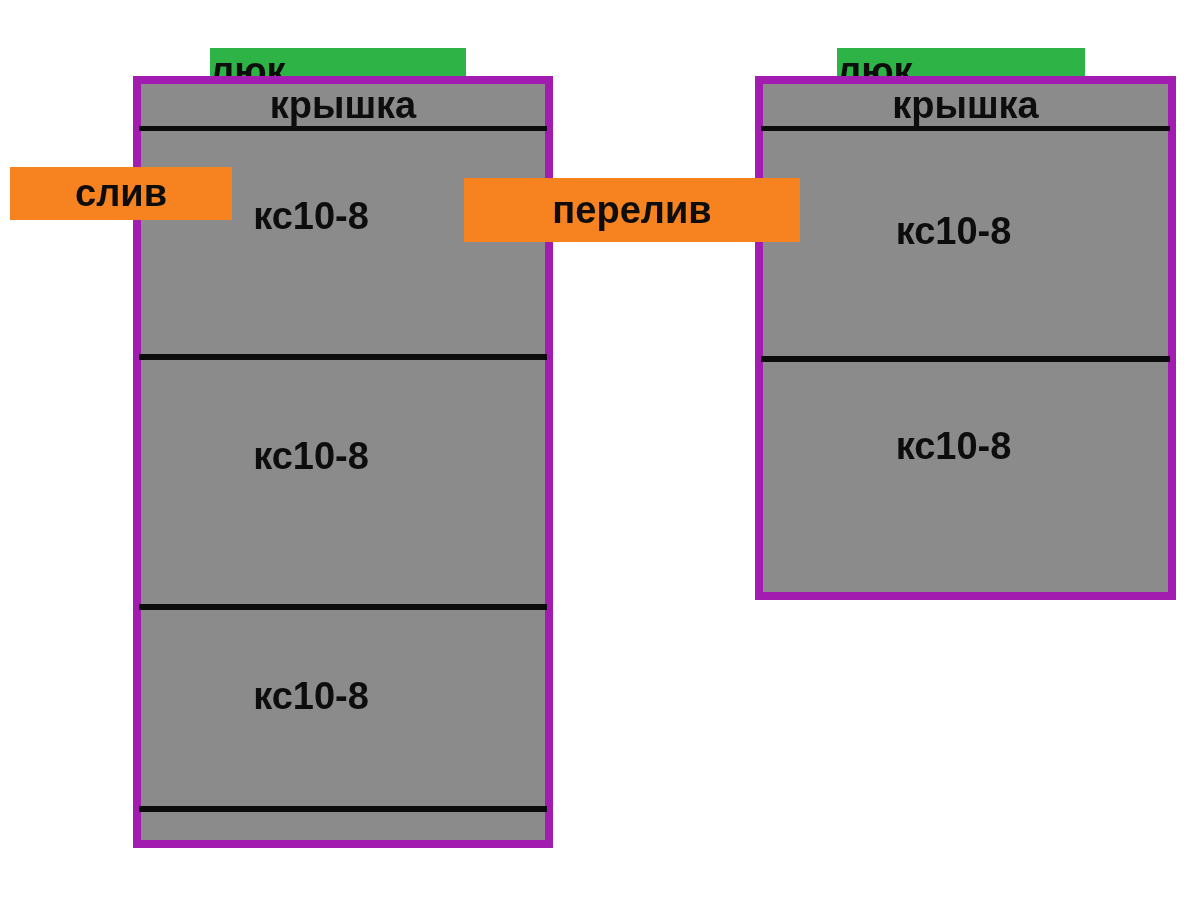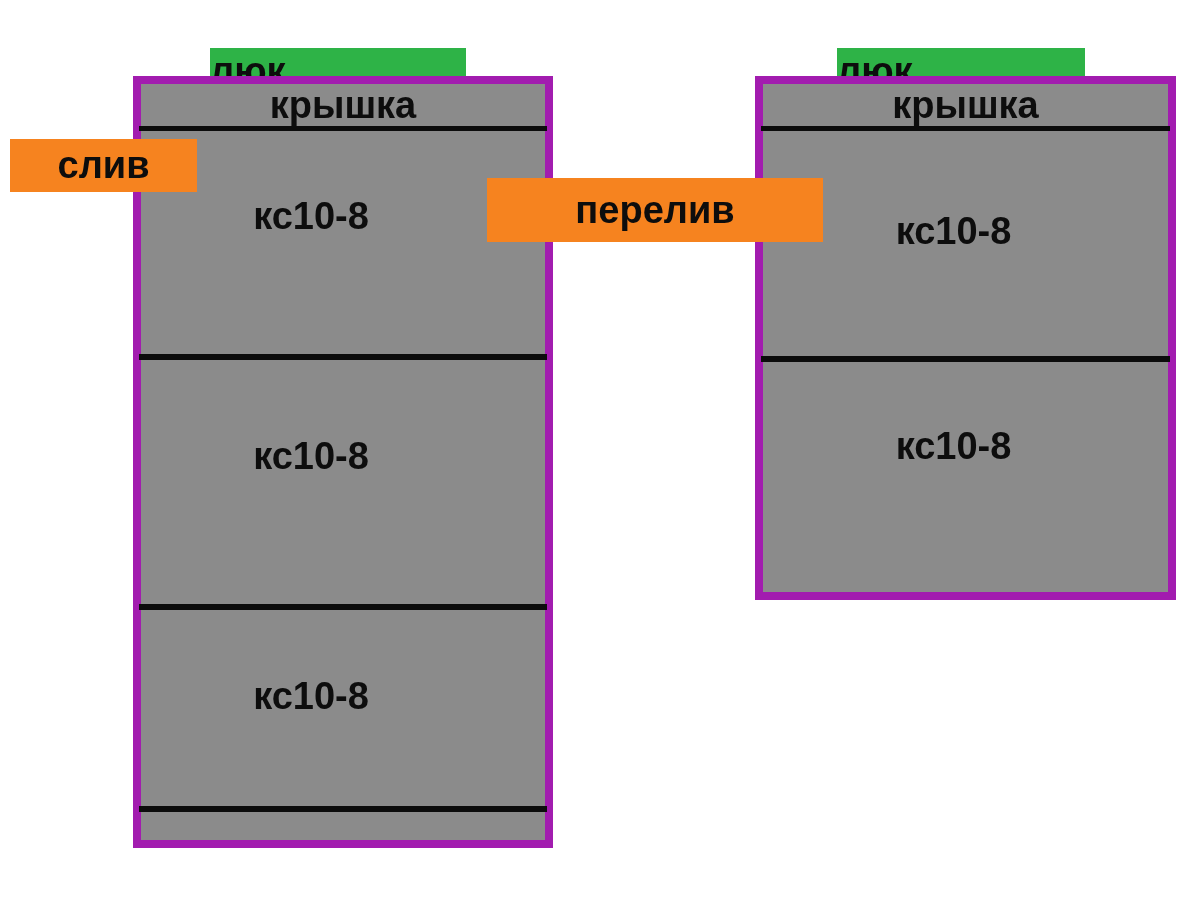--- a/index.html
+++ b/index.html
@@ -98,17 +98,17 @@
 
     <div class="hline" style="top:42px; height:5px;"></div>
 
     <div class="band-label shift-r" style="top:126px;">кс10-8</div>
 
     <div class="hline" style="top:272px; height:6px;"></div>
 
     <div class="band-label shift-r" style="top:341px;">кс10-8</div>
   </div>
 
-  <div class="pipe" style="left:10px; top:139px; width:187px; height:53px;">слив</div>
+  <div class="pipe" style="left:10px; top:167px; width:222px; height:53px;">слив</div>
 
-  <div class="pipe" style="left:487px; top:178px; width:336px; height:64px;">перелив</div>
+  <div class="pipe" style="left:464px; top:178px; width:336px; height:64px;">перелив</div>
 
 </div>
 
 </body></html>

